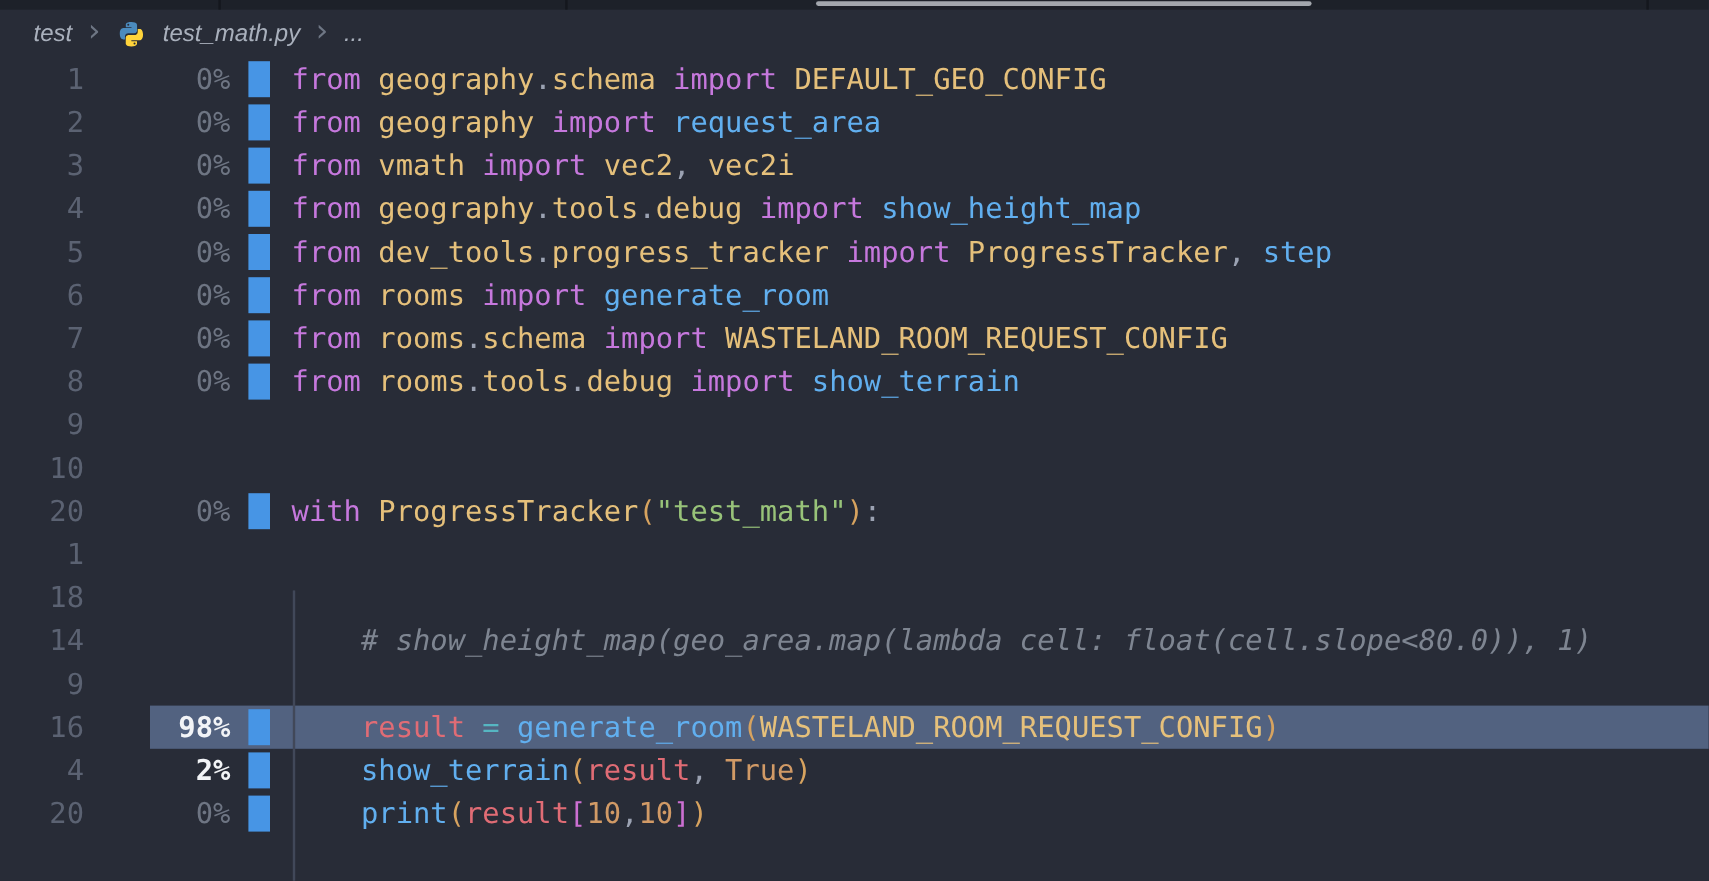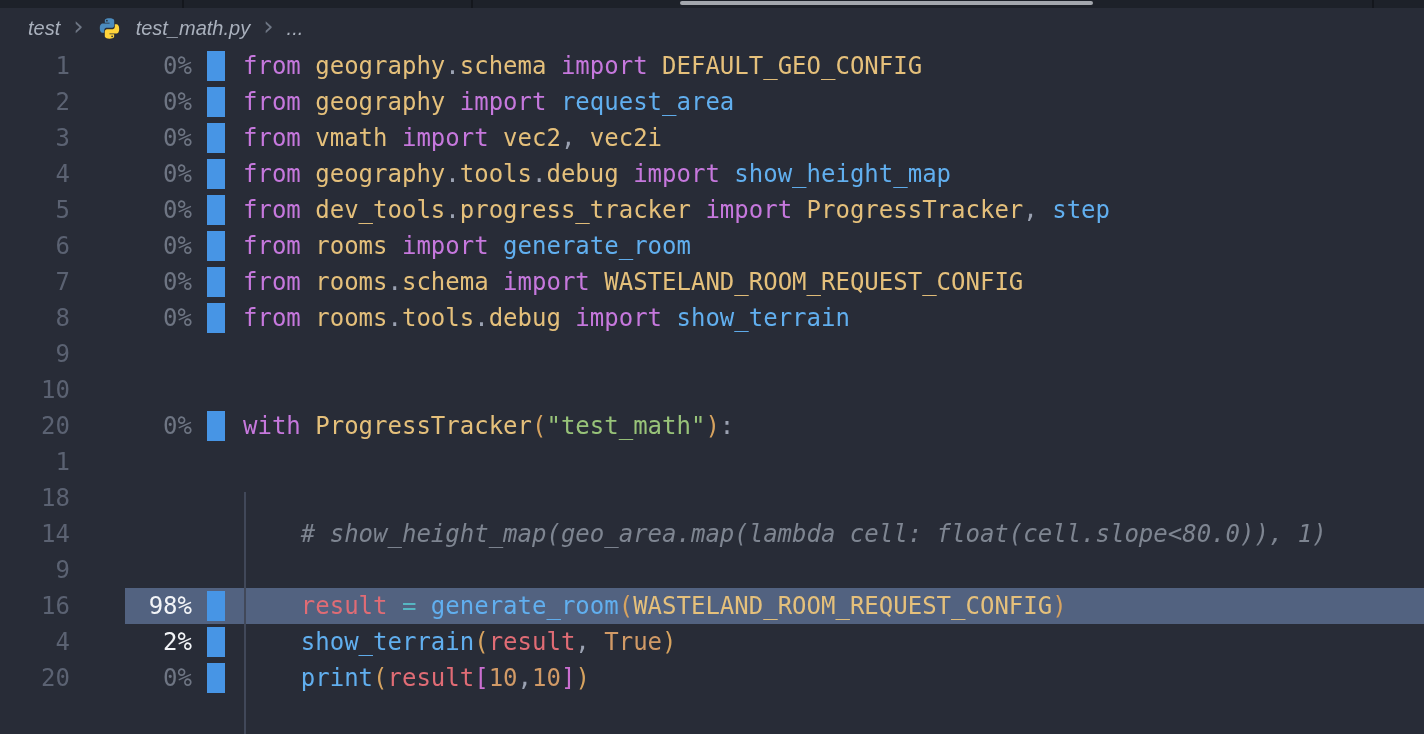--- a/index.html
+++ b/index.html
@@ -49,21 +49,21 @@
   .lnum{
     position:absolute;left:0;top:0;width:70px;height:36px;
     line-height:36px;text-align:right;
     font-size:24px;color:var(--line_number,#5b6272);z-index:1;
   }
   .pct{
     position:absolute;left:92px;top:0;width:100px;height:36px;
     line-height:36px;text-align:right;
     font-size:24px;color:var(--coverage_dim,#6e7583);z-index:1;
   }
-  .pct.hot{color:var(--coverage_bright,#f2f4f7);font-weight:400;}
+  .pct.hot{color:var(--coverage_bright,#f2f4f7);font-weight:700;}
   .gmark{
     position:absolute;left:207px;top:3px;width:18px;height:30px;
     background:var(--gutter_marker,#4795e5);z-index:1;
   }
   .codetext{
     position:absolute;left:243px;top:0;height:36px;line-height:36px;
     font-size:24px;white-space:pre;z-index:1;text-align:right;
   }
   .codetext .tok-com{font-style:italic;}
 </style>

